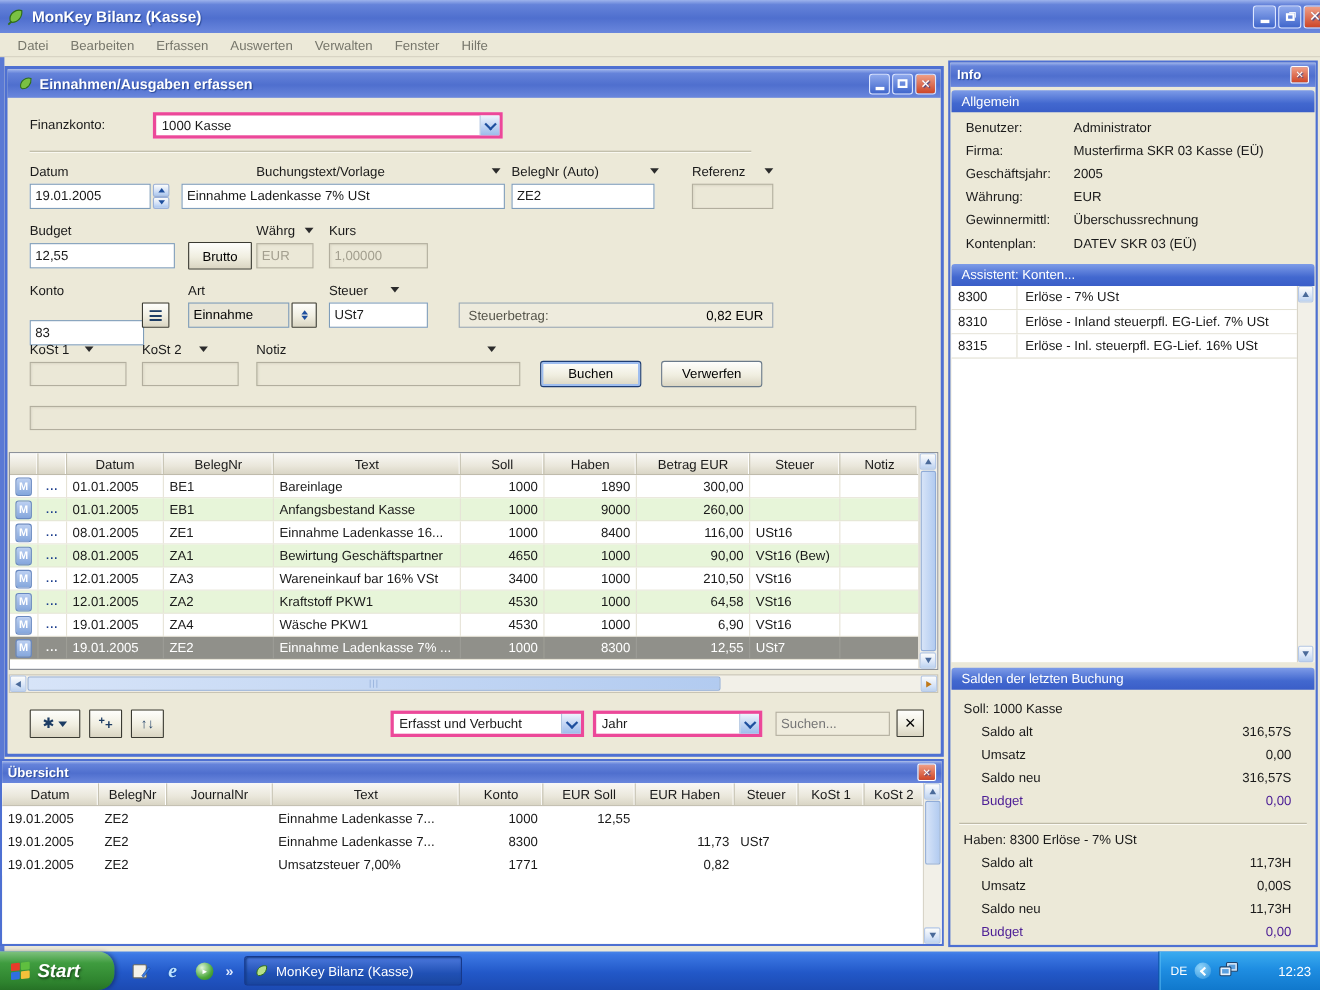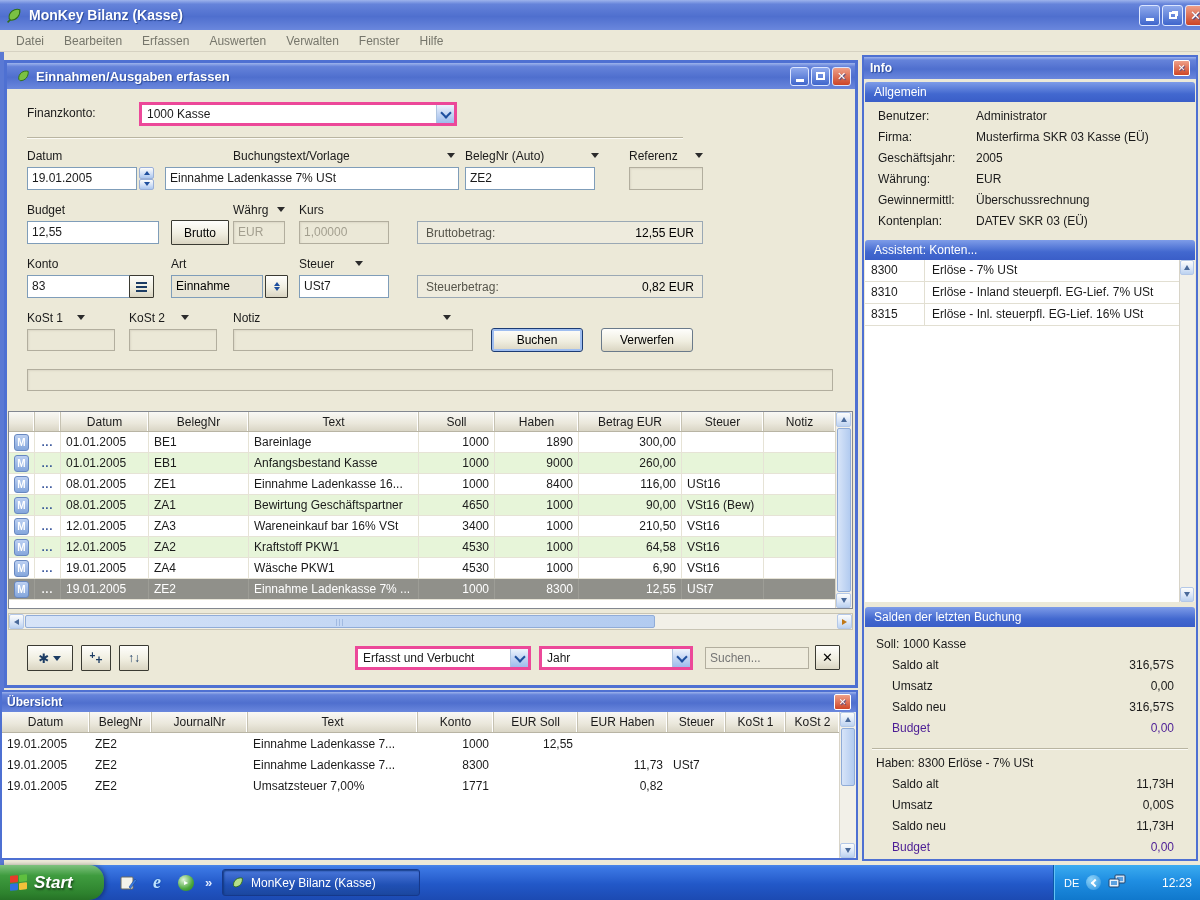--- a/index.html
+++ b/index.html
@@ -221,31 +221,27 @@
 
     <span class="lbl" style="left:20px;top:114px;">Budget</span>
     <span class="lbl" style="left:226px;top:114px;">Währg</span>
     <span class="tri abs" style="left:270px;top:118px;"></span>
     <span class="lbl" style="left:292px;top:114px;">Kurs</span>
 
     <div class="tb" style="left:20px;top:132px;width:132px;height:23px;">12,55</div>
     <div class="xp-btn" style="left:164px;top:131px;width:58px;height:25px;border:1px solid #3a3a32;border-radius:1px;">Brutto</div>
     <div class="tb dis" style="left:226px;top:132px;width:52px;height:23px;">EUR</div>
     <div class="tb dis" style="left:292px;top:132px;width:90px;height:23px;">1,00000</div>
-    <div class="panelfield" style="left:410px;top:132px;width:286px;height:23px;">
-      <span class="pl">Bruttobetrag:</span>
-      <span class="pv">12,55 EUR</span>
-    </div>
 
     <span class="lbl" style="left:20px;top:168px;">Konto</span>
     <span class="lbl" style="left:164px;top:168px;">Art</span>
     <span class="lbl" style="left:292px;top:168px;">Steuer</span>
     <span class="tri abs" style="left:348px;top:172px;"></span>
 
-    <div class="tb" style="left:20px;top:186px;width:104px;height:23px;">83</div>
+    <div class="tb" style="left:20px;top:202px;width:104px;height:23px;">83</div>
     <div class="xp-btn" style="left:122px;top:186px;width:25px;height:23px;border:1px solid #3a3a32;border-radius:1px;">
       <span class="listicon"></span>
     </div>
     <div class="tb ro" style="left:164px;top:186px;width:92px;height:23px;">Einnahme</div>
     <div class="xp-btn" style="left:258px;top:186px;width:23px;height:23px;border:1px solid #3a3a32;border-radius:1px;flex-direction:column;gap:1px;">
       <span class="t-up"></span>
       <span class="t-dn"></span>
     </div>
     <div class="tb" style="left:292px;top:186px;width:90px;height:23px;">USt7</div>
     <div class="panelfield" style="left:410px;top:186px;width:286px;height:23px;">

